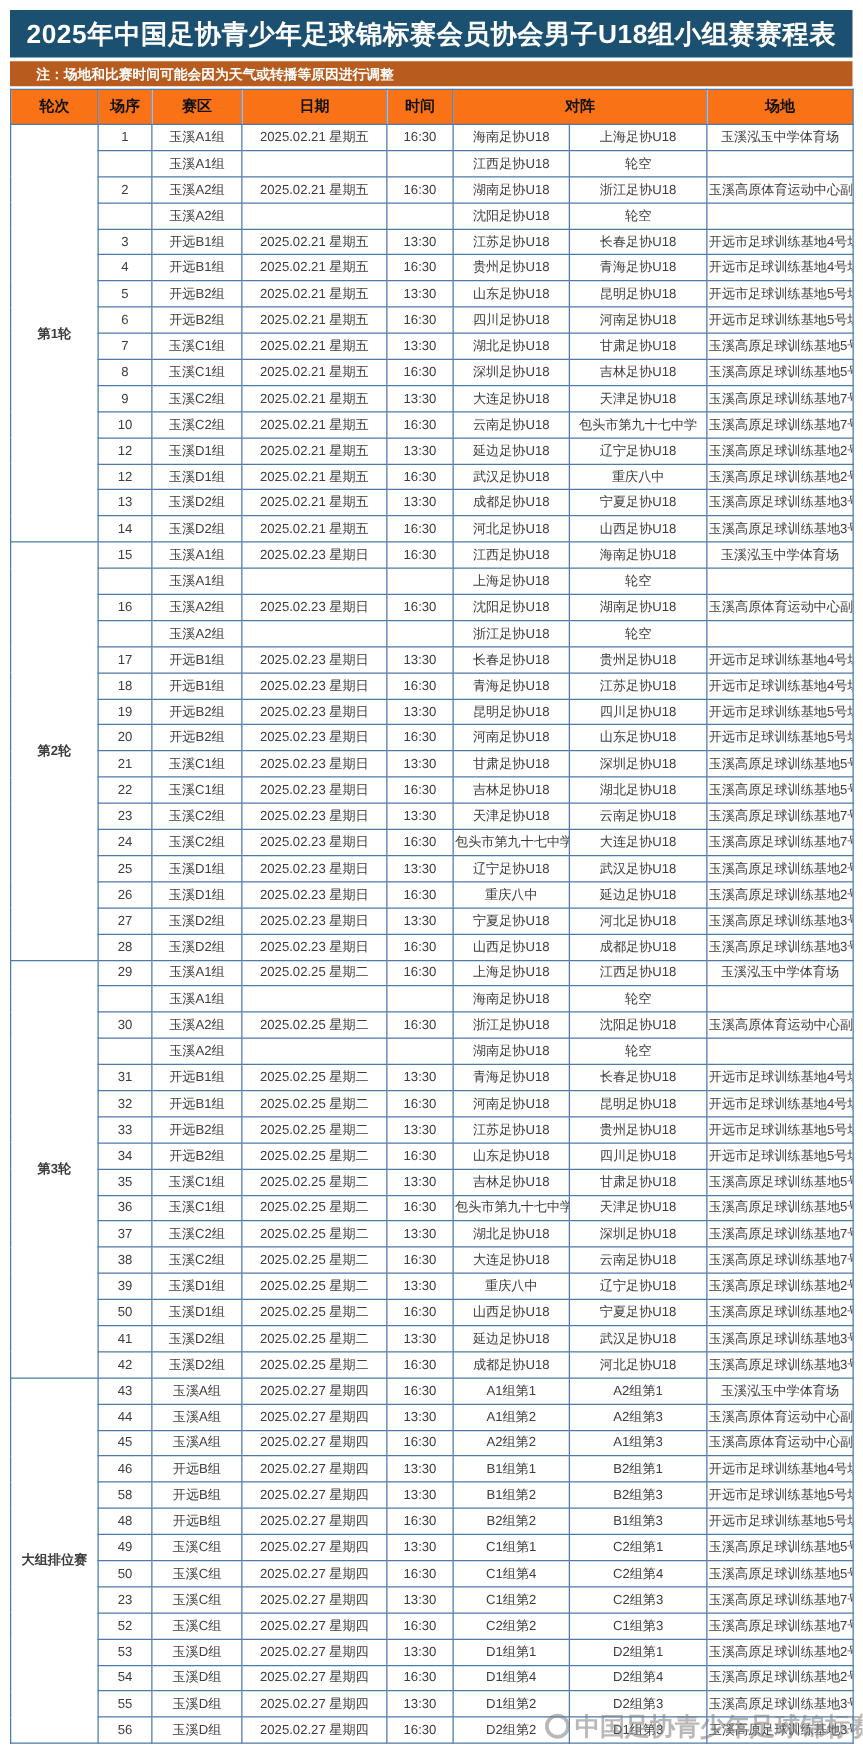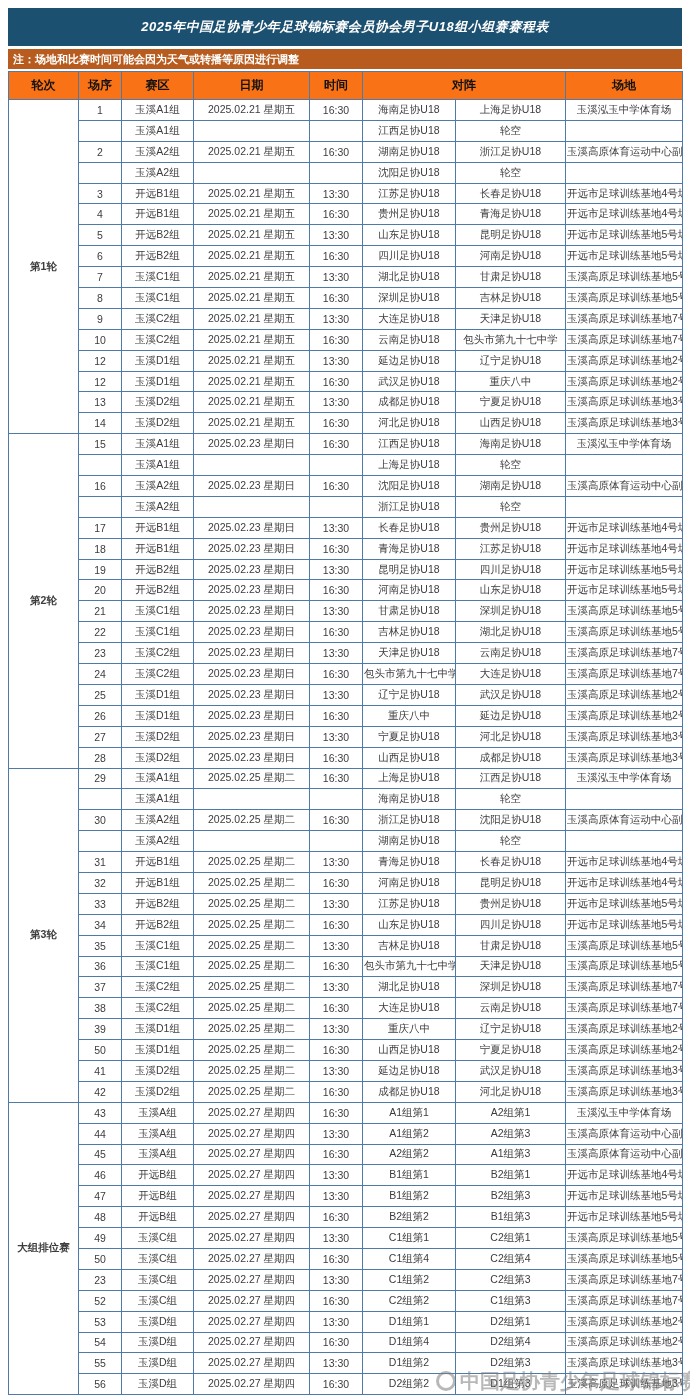--- a/index.html
+++ b/index.html
@@ -4,28 +4,28 @@
 <style>
   html,body{margin:0;padding:0;}
   body{
     width:690px;height:1398px;overflow:hidden;position:relative;
     background:#ffffff;
     font-family:"Liberation Sans","DejaVu Sans",sans-serif;
   }
   .frame{position:absolute;left:8px;top:8px;width:674px;}
   .title-bar{
     height:38px;background:var(--title-bg,#1c5070);color:#fff;
-    font-weight:bold;font-size:13px;letter-spacing:.5px;
+    font-weight:bold;font-size:21px;letter-spacing:.5px;
     display:flex;align-items:center;justify-content:center;
-    margin-bottom:3px;white-space:nowrap;font-style:italic;
+    margin-bottom:3px;white-space:nowrap;
   }
   .note-bar{
     height:20px;background:var(--note-bg,#b75c1e);color:#fff;
     font-weight:bold;font-size:11px;display:flex;align-items:center;
-    padding-left:5px;box-sizing:border-box;margin-bottom:2px;white-space:nowrap;
+    padding-left:21px;box-sizing:border-box;margin-bottom:2px;white-space:nowrap;
   }
   table.sched{
     width:674px;border-collapse:collapse;table-layout:fixed;
   }
   table.sched th, table.sched td{
     border:1px solid var(--border,#4e7aa9);
     text-align:center;vertical-align:middle;
     padding:0 1px;box-sizing:border-box;
     white-space:nowrap;overflow:hidden;
   }
@@ -543,21 +543,21 @@
         <tr>
           <td class="c-no">46</td>
           <td class="c-group">开远B组</td>
           <td class="c-date">2025.02.27 星期四</td>
           <td class="c-time">13:30</td>
           <td class="c-home">B1组第1</td>
           <td class="c-away">B2组第1</td>
           <td class="c-venue">开远市足球训练基地4号场</td>
         </tr>
         <tr>
-          <td class="c-no">47</td>
+          <td class="c-no">58</td>
           <td class="c-group">开远B组</td>
           <td class="c-date">2025.02.27 星期四</td>
           <td class="c-time">13:30</td>
           <td class="c-home">B1组第2</td>
           <td class="c-away">B2组第3</td>
           <td class="c-venue">开远市足球训练基地5号场</td>
         </tr>
         <tr>
           <td class="c-no">48</td>
           <td class="c-group">开远B组</td>

